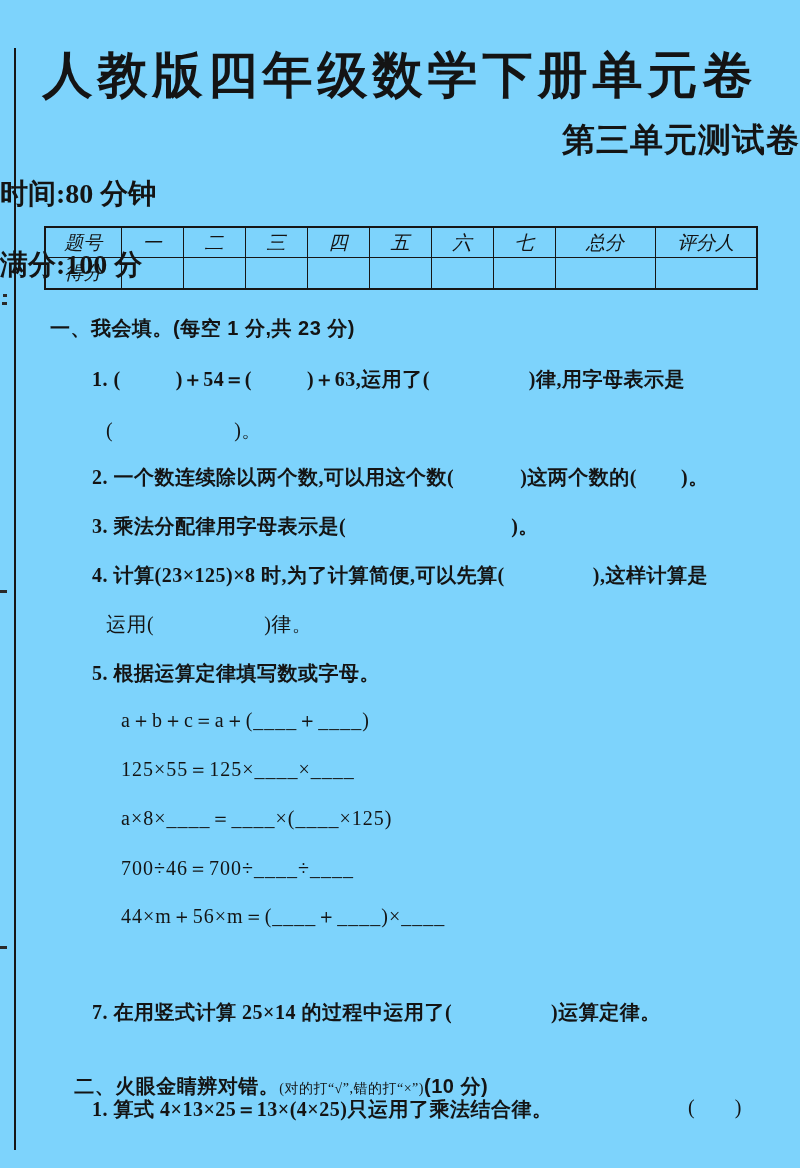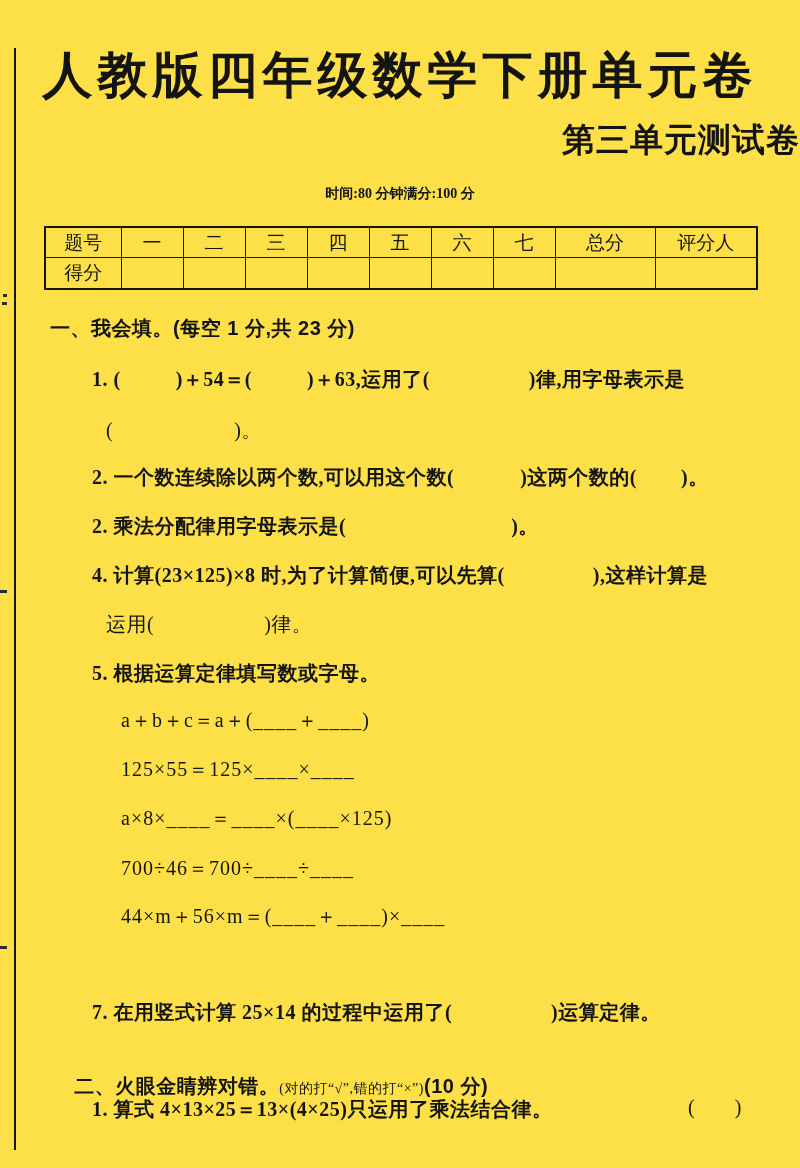--- a/index.html
+++ b/index.html
@@ -1,21 +1,21 @@
 <!DOCTYPE html>
 <html><head>
 <meta charset="utf-8">
 <style>
   html,body{margin:0;padding:0;}
   body{background:#e8e8e8;}
   .page{
     position:relative;
     width:800px;height:1168px;
     margin:0 auto;
-    background:#fde047;
+    background:#7dd3fc;
     overflow:hidden;
     font-family:"Liberation Serif","DejaVu Serif",serif;
     color:#141414;
   }
   
   .left-rule{position:absolute;left:14px;top:48px;width:2px;height:1102px;background:#161616;}
   .edge-mark{position:absolute;background:#2a2a2a;}
   .edge-dot1{left:3px;top:294px;width:4px;height:3px;}
   .edge-dot2{left:2px;top:302px;width:5px;height:3px;}
   .edge-dash1{left:0;top:590px;width:7px;height:3px;}
@@ -29,33 +29,34 @@
     font-family:"Liberation Serif","DejaVu Serif",serif;
   }
   .doc-subtitle{
     position:absolute;top:120px;left:0;width:100%;
     text-align:right;font-size:33px;font-weight:800;
     letter-spacing:1px;line-height:40px;
     font-family:"Liberation Serif","DejaVu Serif",serif;
   }
   .doc-meta{
     position:absolute;top:181px;left:0;width:100%;
-    display:flex;justify-content:center;
-    font-size:14px;font-weight:800;line-height:25px;
+    display:flex;justify-content:center;gap:46px;
+    font-size:28px;font-weight:800;line-height:25px;
     font-family:"Liberation Serif","DejaVu Serif",serif;
+    flex-direction:column;
   }
 
   
   table.score{
     position:absolute;top:226px;left:44px;
     border-collapse:collapse;table-layout:fixed;
     width:712px;
     font-size:19px;
   }
-  table.score{border:2px solid #161616;}
+  table.score{border:2px solid #161616;font-style:italic;}
   table.score td{
     border:1px solid #161616;
     text-align:center;vertical-align:middle;
     padding:0;height:29px;
     overflow:hidden;white-space:nowrap;
   }
   table.score tr:last-child td{height:30px;}
   col.c-label{width:76px;}
   col.c-num{width:62px;}
   col.c-total{width:100px;}
@@ -139,21 +140,21 @@
       <td></td>
     </tr>
   </tbody>
     </table>
 
   <div class="line h" style="top:315px">一、我会填。(每空 1 分,共 23 分)</div>
 
   <div class="line q" style="top:366px">1. (          )＋54＝(          )＋63,运用了(                  )律,用字母表示是</div>
   <div class="line cont" style="top:417px">(                      )。</div>
   <div class="line q" style="top:464px">2. 一个数连续除以两个数,可以用这个数(            )这两个数的(        )。</div>
-  <div class="line q" style="top:513px">2. 乘法分配律用字母表示是(                              )。</div>
+  <div class="line q" style="top:513px">3. 乘法分配律用字母表示是(                              )。</div>
   <div class="line q" style="top:562px">4. 计算(23×125)×8 时,为了计算简便,可以先算(                ),这样计算是</div>
   <div class="line cont" style="top:611px">运用(                    )律。</div>
   <div class="line q" style="top:660px">5. 根据运算定律填写数或字母。</div>
 
   <div class="line f" style="top:707px">a＋b＋c＝a＋(____＋____)</div>
   <div class="line f" style="top:756px">125×55＝125×____×____</div>
   <div class="line f" style="top:805px">a×8×____＝____×(____×125)</div>
   <div class="line f" style="top:855px">700÷46＝700÷____÷____</div>
   <div class="line f" style="top:903px">44×m＋56×m＝(____＋____)×____</div>
 

